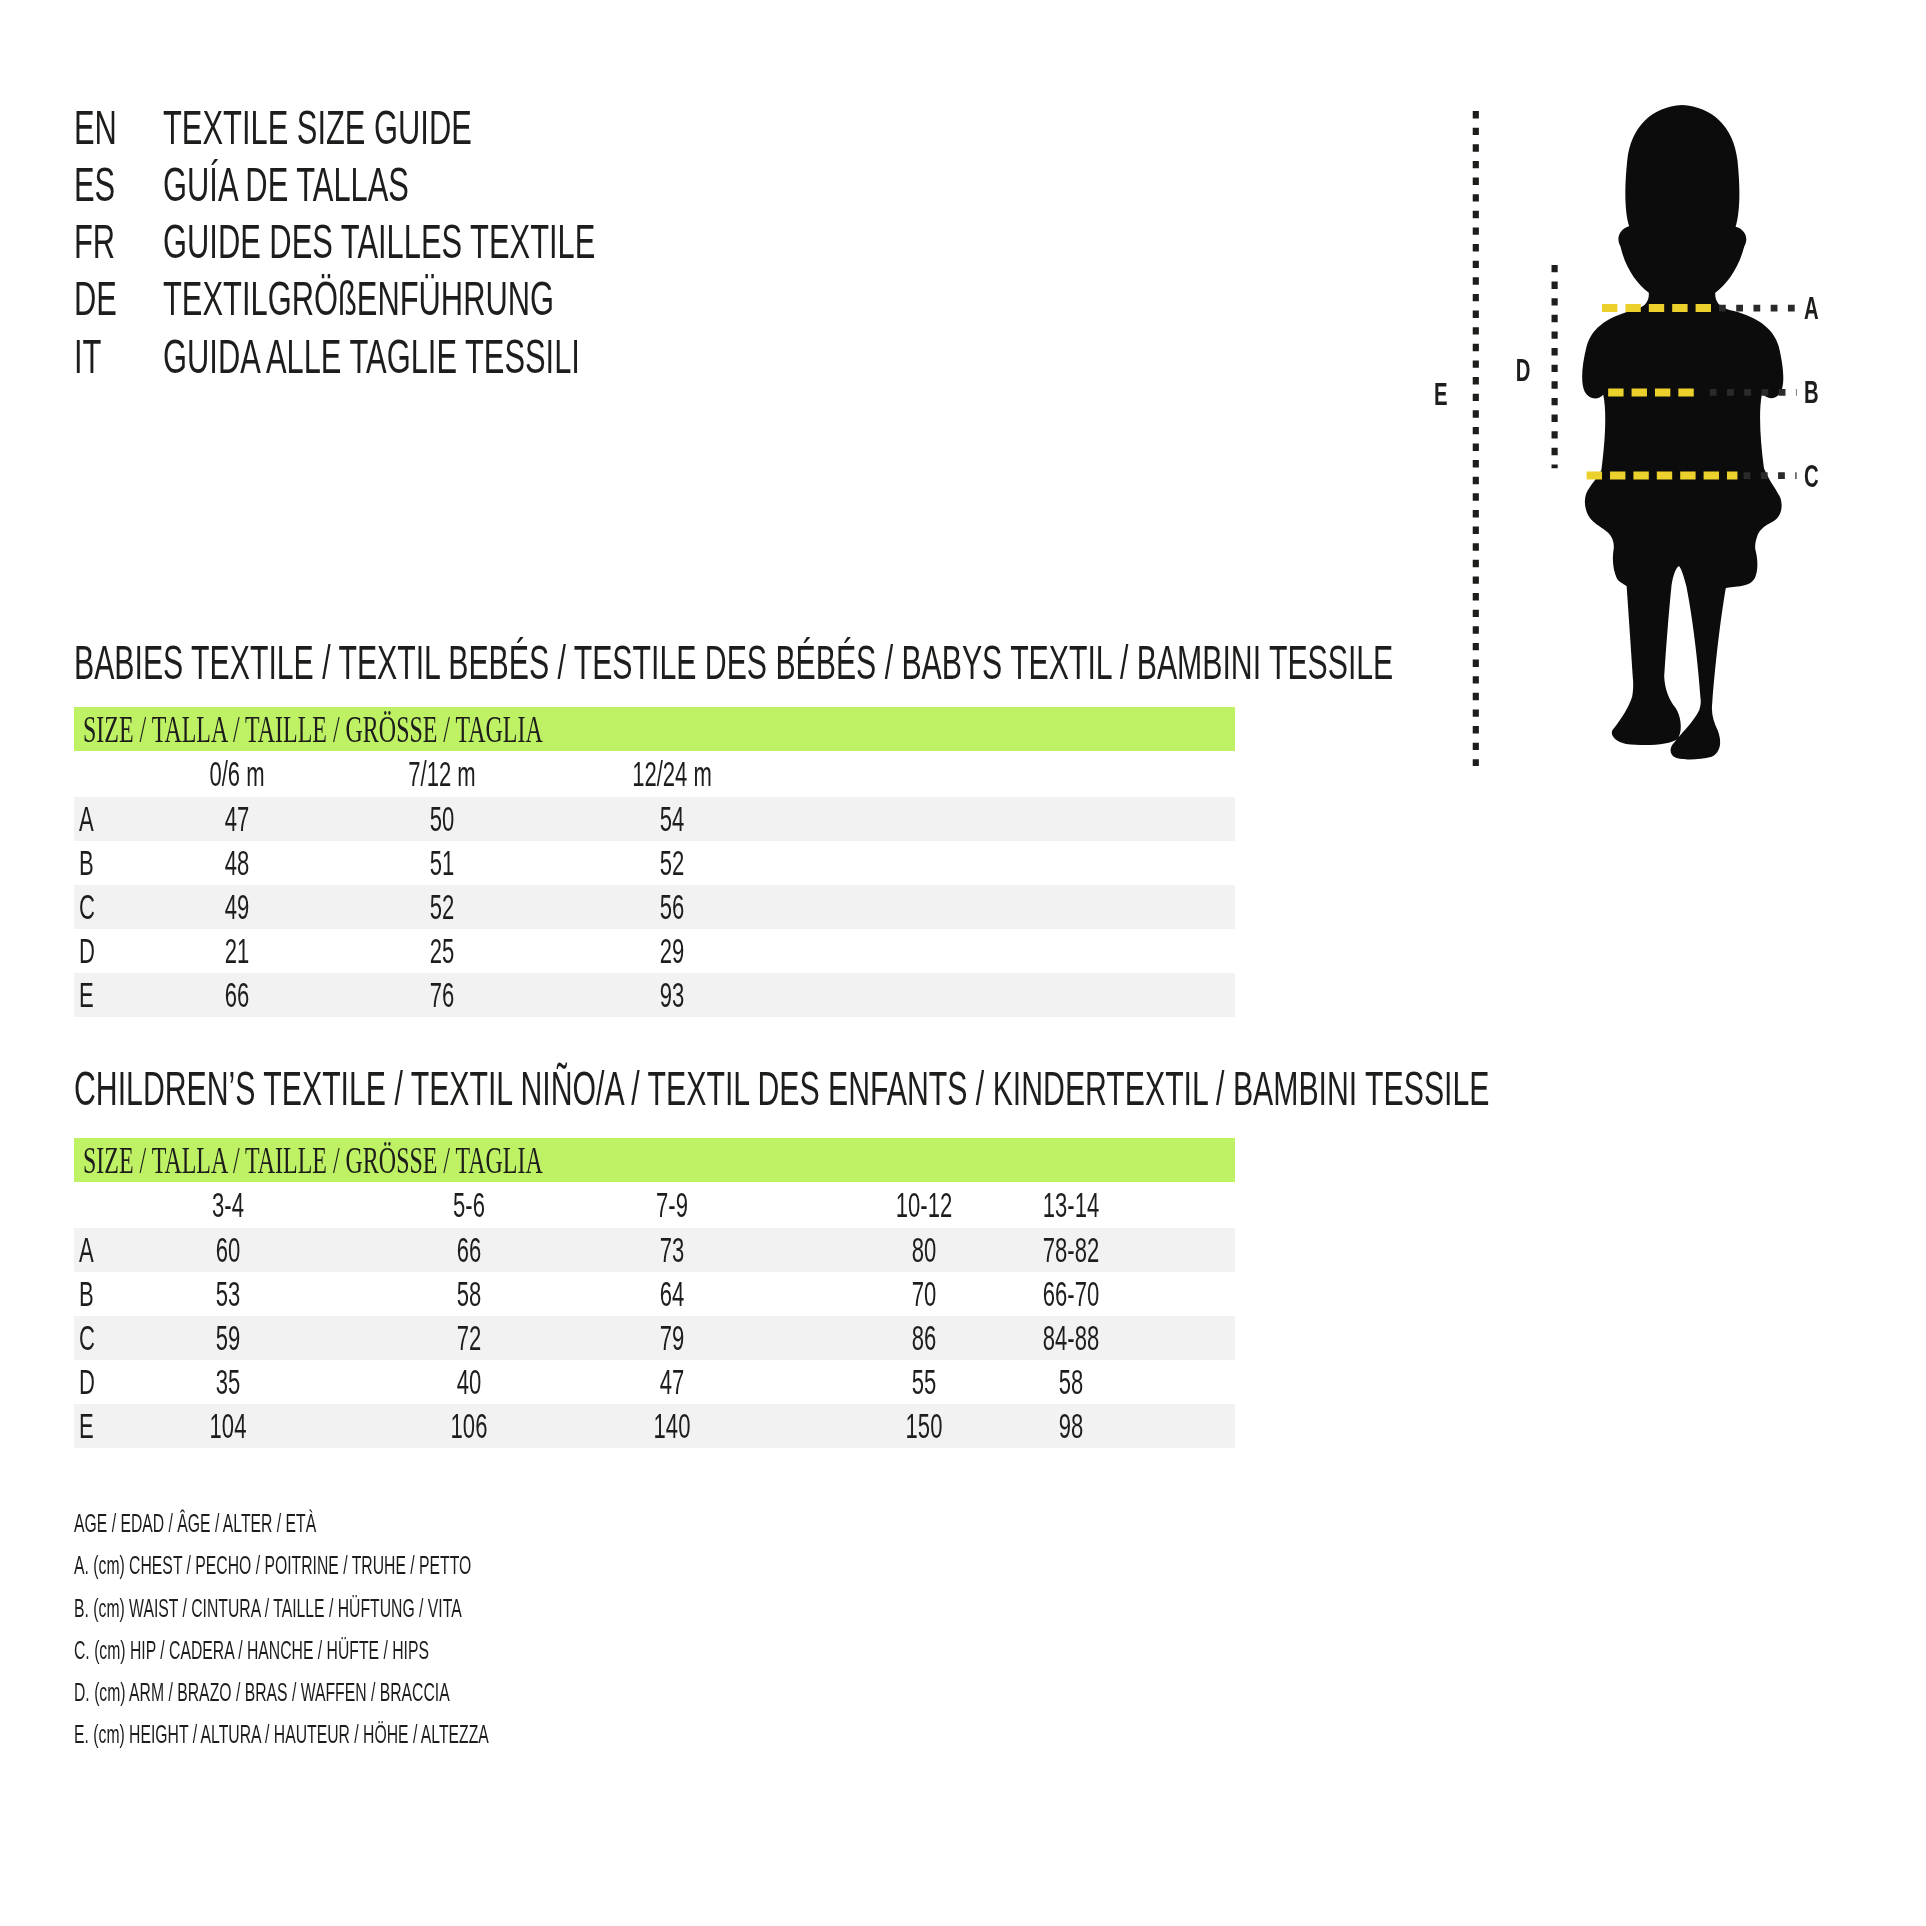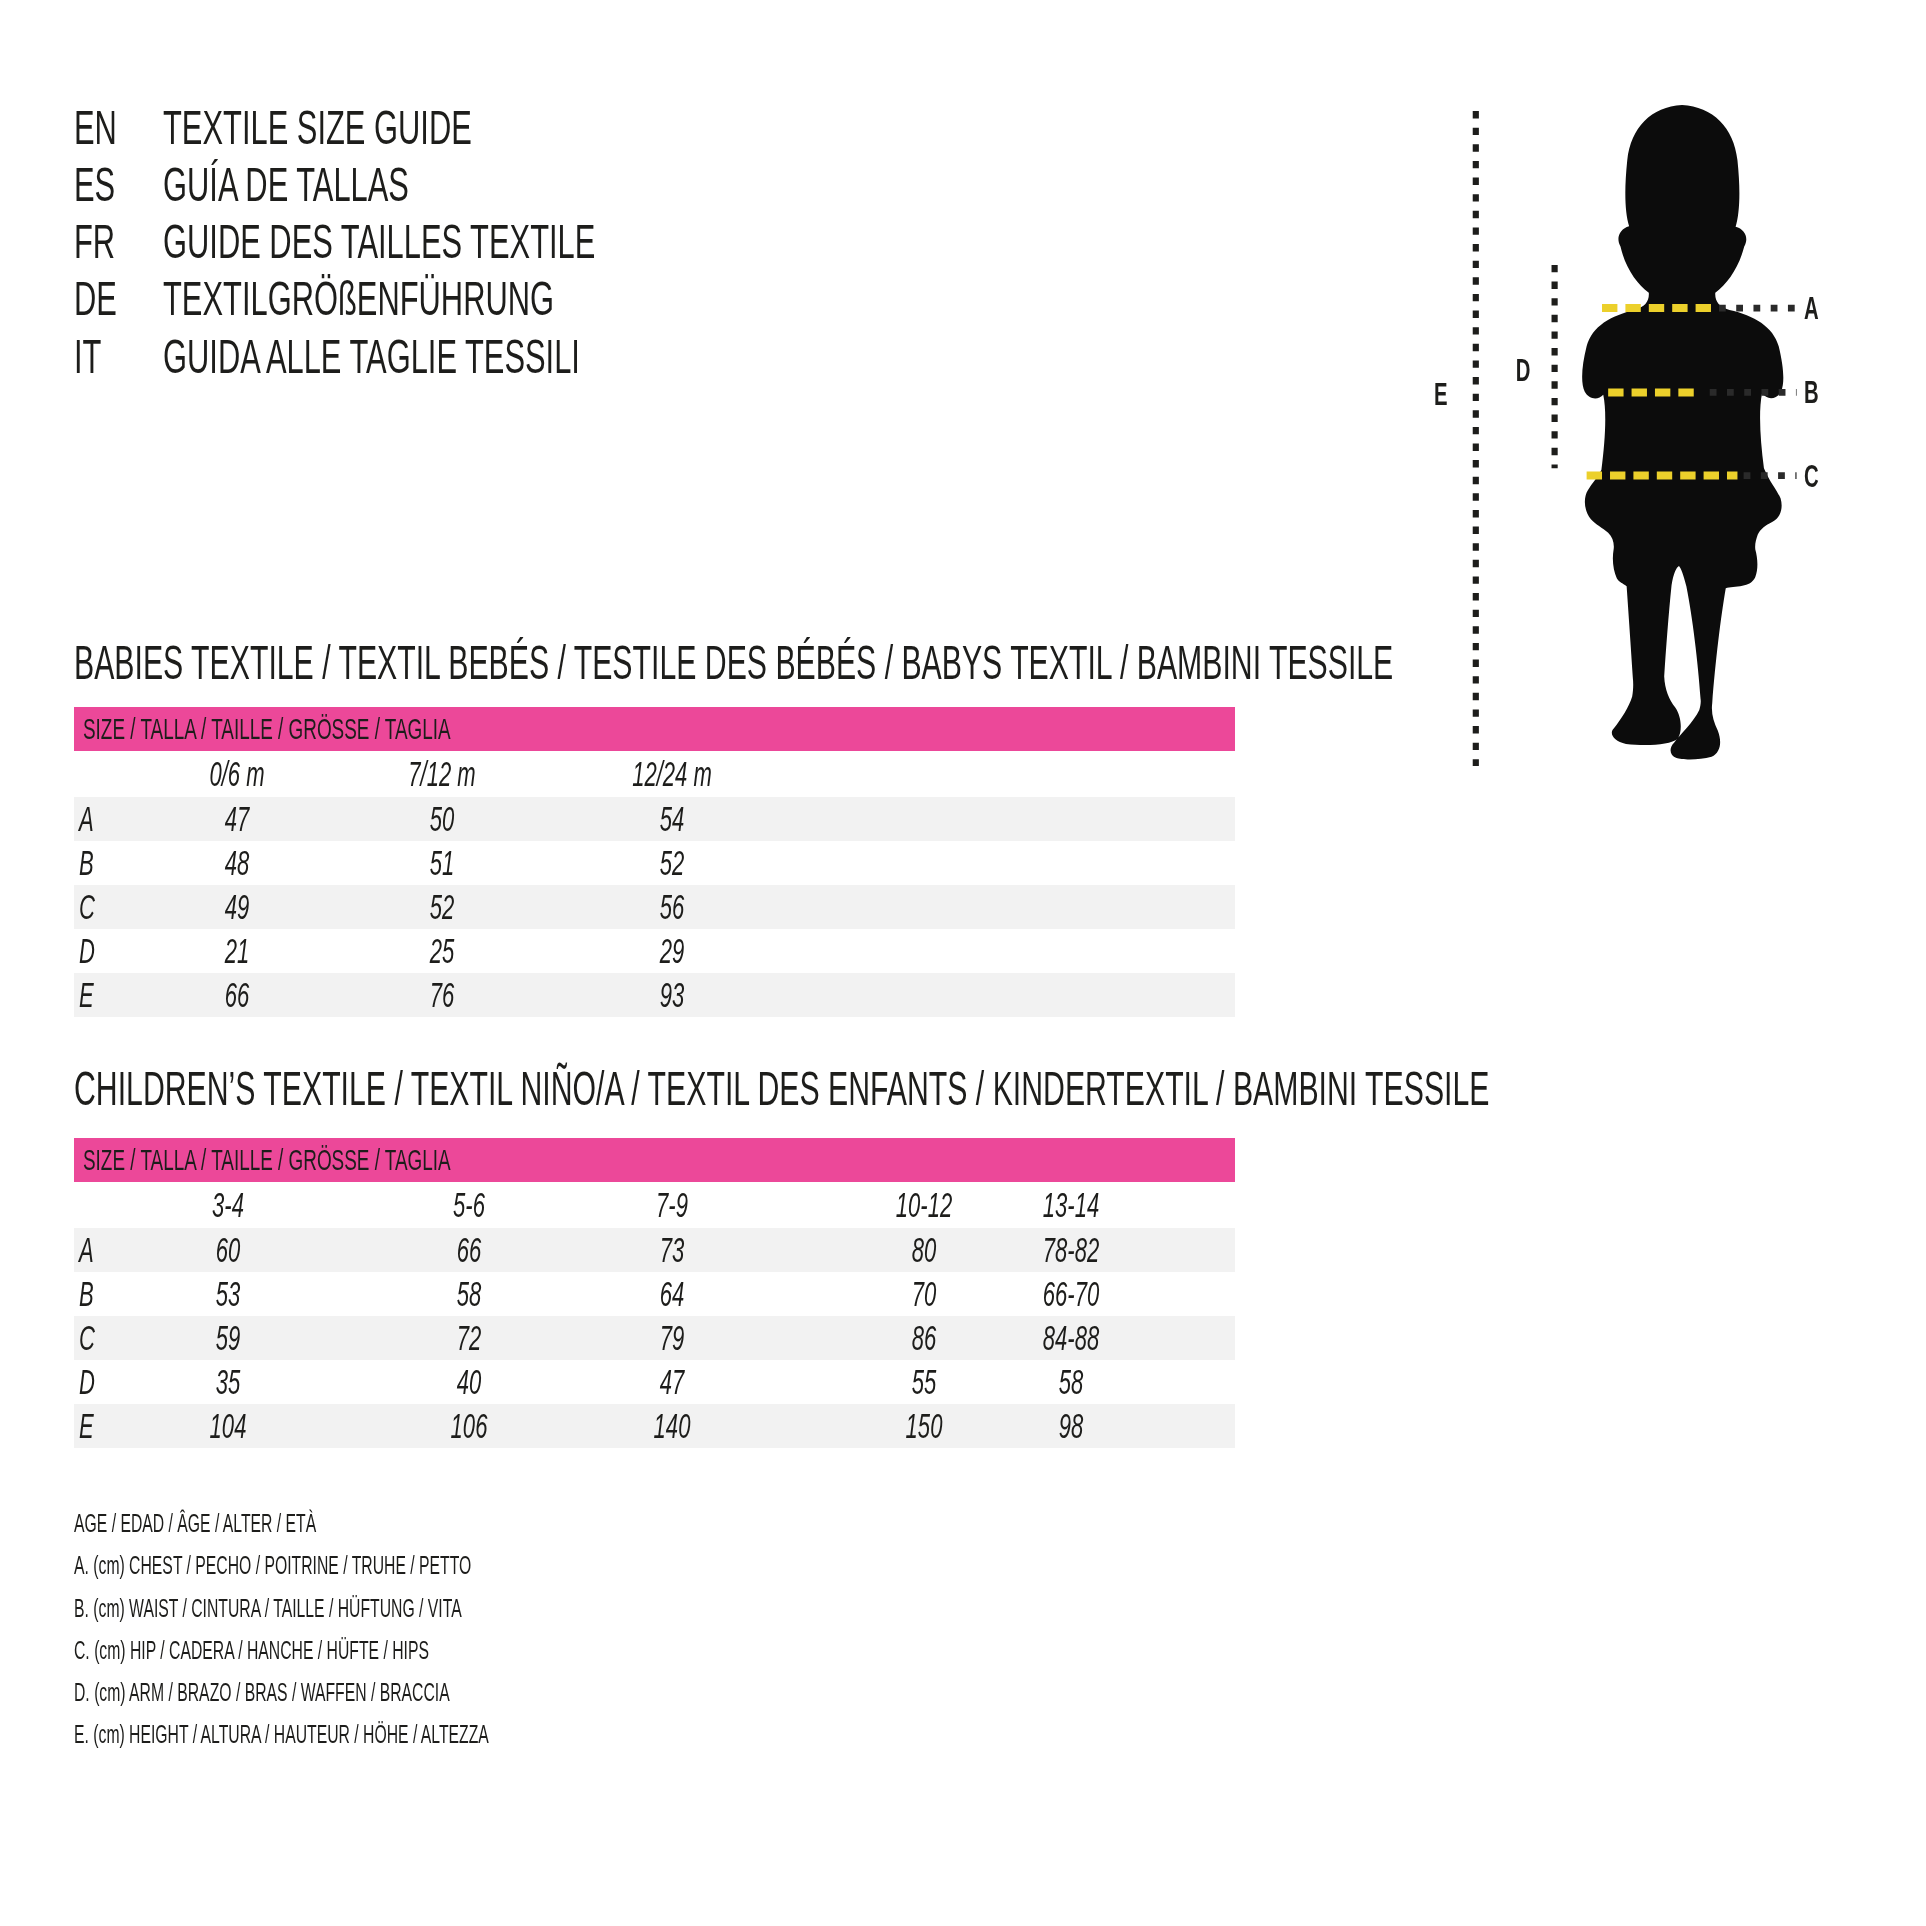--- a/index.html
+++ b/index.html
@@ -14,22 +14,22 @@
   
   .title-row{position:absolute;left:74px;height:57px;line-height:57px;font-size:49px;}
   .title-row .code{position:absolute;left:0;top:0;}
   .title-row .lbl{position:absolute;left:89px;top:0;}
 
   
   .section-heading{position:absolute;left:74px;height:55px;line-height:55px;font-size:48px;}
 
   
   .size-table{position:absolute;left:74px;width:1161px;}
-  .size-bar{position:relative;height:44px;line-height:44px;background:#ec4899;font-size:30px;padding-left:8.6px;box-sizing:border-box;}
-  .t-row{position:relative;height:44px;line-height:44px;font-size:35px;font-style:italic;}
+  .size-bar{position:relative;height:44px;line-height:44px;background:#bef264;font-size:38px;padding-left:8.6px;box-sizing:border-box;font-family:Liberation Serif, serif;}
+  .t-row{position:relative;height:44px;line-height:44px;font-size:35px;}
   .t-row.stripe{background:#f2f2f2;}
   .t-row .rl{position:absolute;left:5px;top:0;}
   .cell{position:absolute;top:0;transform:translateX(-50%);}
   
   .b1{left:163px}.b2{left:368px}.b3{left:598px}
   
   .k1{left:154px}.k2{left:395px}.k3{left:598px}.k4{left:850px}.k5{left:997px}
 
   
   .legend-line{position:absolute;left:74px;height:42px;line-height:42px;font-size:25px;}

